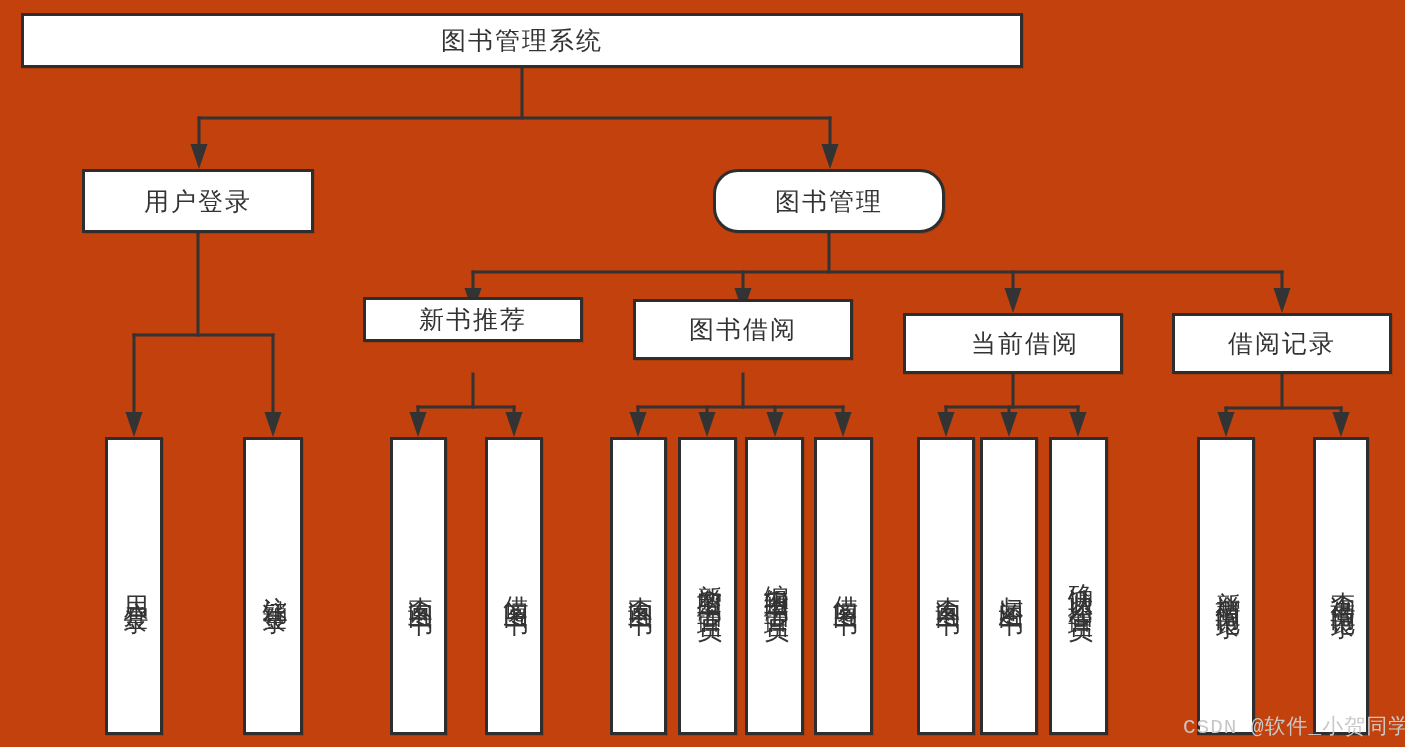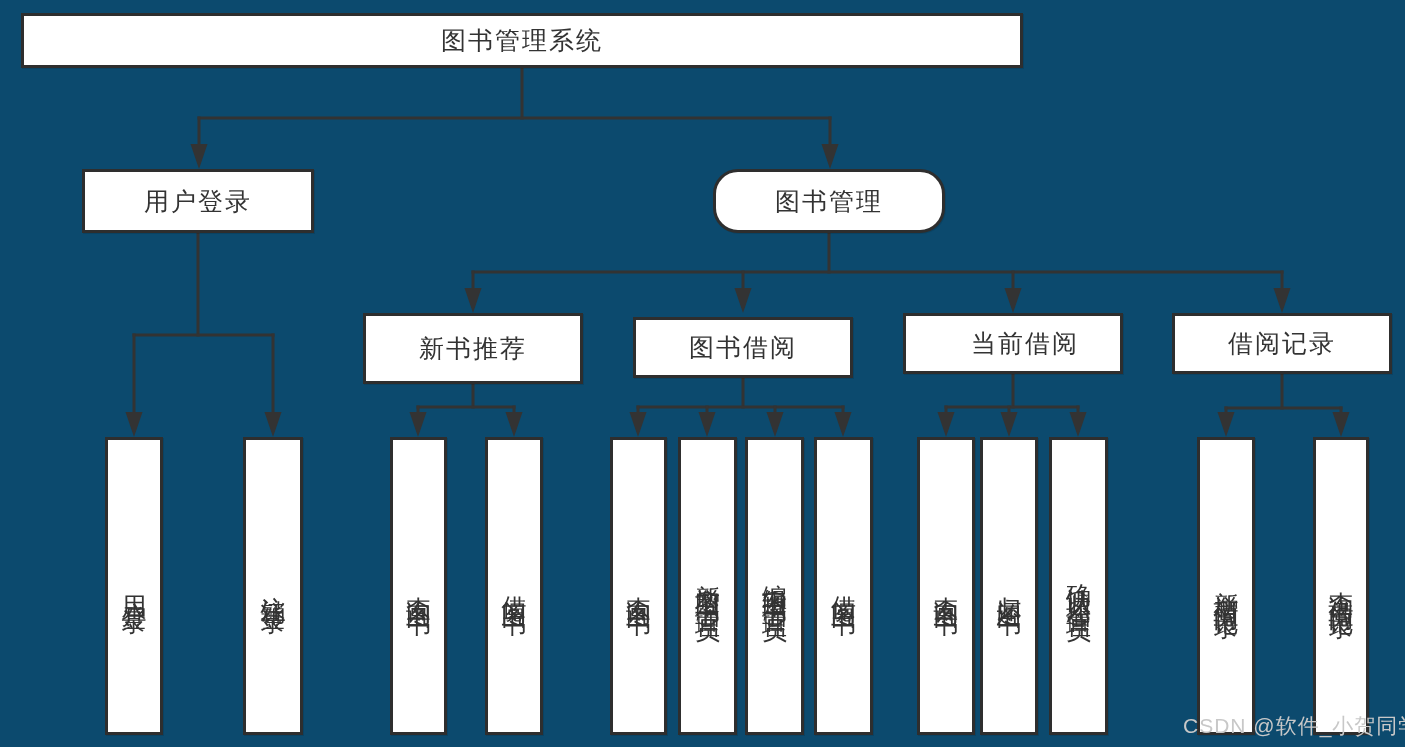--- a/index.html
+++ b/index.html
@@ -1,18 +1,18 @@
 <!DOCTYPE html>
 <html><head>
 <meta charset="utf-8">
 <style>
   html,body{margin:0;padding:0;background:#ffffff;}
   .canvas{
-    position:relative;width:1405px;height:747px;background:#0c4a6e;
-    font-family:Liberation Sans, sans-serif;overflow:hidden;
+    position:relative;width:1405px;height:747px;background:#c2410c;
+    font-family:Liberation Mono, monospace;overflow:hidden;
   }
   #wires{position:absolute;left:0;top:0;}
   .node{
     position:absolute;box-sizing:border-box;background:#ffffff;
     border:3px solid #2e2e2e;color:#333333;
     display:flex;align-items:center;justify-content:center;
     box-shadow:1px 1px 0 rgba(0,0,0,0.10);
   }
   .node.h span{font-size:25px;letter-spacing:2px;white-space:nowrap;}
   .node.v span{
@@ -88,24 +88,24 @@
     <span>图书管理系统</span>
   </div>
 
   <div class="node h" style="left: 82px; top: 169px; width: 232px; height: 64px; border-color: rgb(46, 46, 46); color: rgb(51, 51, 51);">
     <span>用户登录</span>
   </div>
   <div class="node h" style="left: 713px; top: 169px; width: 232px; height: 64px; border-color: rgb(46, 46, 46); color: rgb(51, 51, 51); border-radius: 25px;">
     <span>图书管理</span>
   </div>
 
-  <div class="node h" style="left: 363px; top: 313px; width: 220px; height: 71px; border-color: rgb(46, 46, 46); color: rgb(51, 51, 51);">
+  <div class="node h" style="left: 363px; top: 297px; width: 220px; height: 45px; border-color: rgb(46, 46, 46); color: rgb(51, 51, 51);">
     <span>新书推荐</span>
   </div>
-  <div class="node h" style="left: 633px; top: 317px; width: 220px; height: 61px; border-color: rgb(46, 46, 46); color: rgb(51, 51, 51);">
+  <div class="node h" style="left: 633px; top: 299px; width: 220px; height: 61px; border-color: rgb(46, 46, 46); color: rgb(51, 51, 51);">
     <span>图书借阅</span>
   </div>
   <div class="node h" style="left: 903px; top: 313px; width: 220px; height: 61px; border-color: rgb(46, 46, 46); color: rgb(51, 51, 51); padding-left: 24px;">
     <span>当前借阅</span>
   </div>
   <div class="node h" style="left: 1172px; top: 313px; width: 220px; height: 61px; border-color: rgb(46, 46, 46); color: rgb(51, 51, 51);">
     <span>借阅记录</span>
   </div>
 
   <div class="node v" style="left: 105px; top: 437px; width: 58px; height: 298px; border-color: rgb(46, 46, 46); color: rgb(51, 51, 51);">

